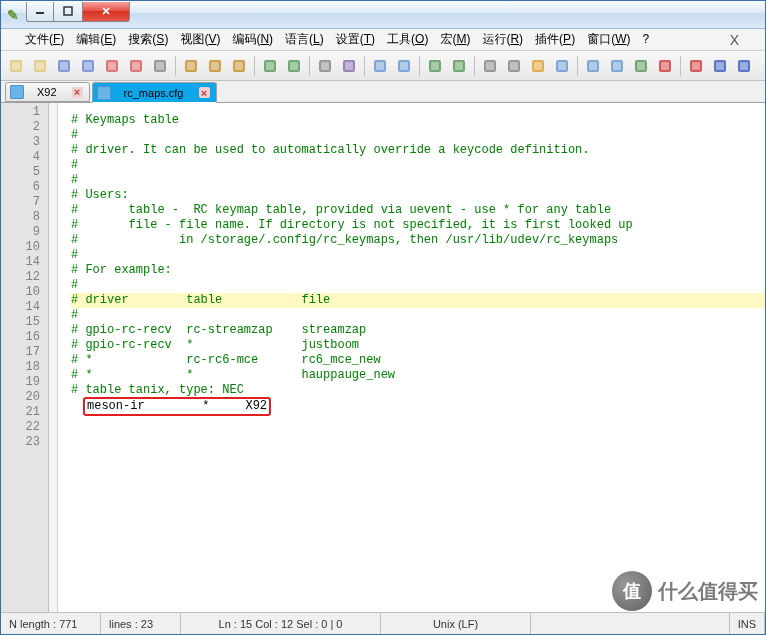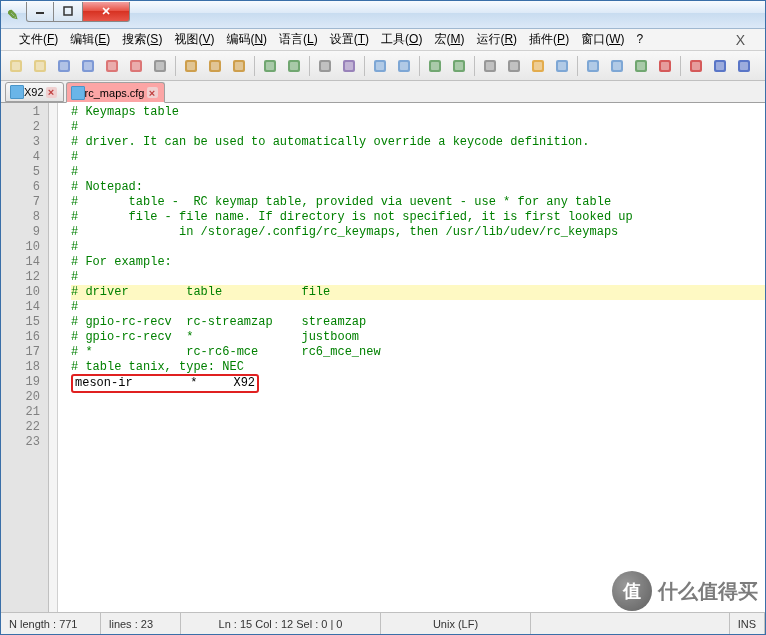--- a/index.html
+++ b/index.html
@@ -5,42 +5,42 @@
 *{box-sizing:border-box;margin:0;padding:0}
 body{font-family:"Segoe UI",Tahoma,sans-serif;font-size:12px;background:#d0e3f5;width:766px;height:635px;overflow:hidden;position:relative}
 .window{position:absolute;inset:0;border:1px solid #3a6fa8;background:#f0f0f0;display:flex;flex-direction:column}
 .titlebar{height:28px;background:linear-gradient(#f8fbfe,#dce9f7 45%,#c8dcf0 46%,#dce9f7);display:flex;align-items:center;padding:0 0 0 6px;border-bottom:1px solid #a0b8d0}
 .titlebar .icon{width:16px;height:16px;margin-right:4px;color:#6a9a3a;font-size:14px;font-weight:bold}
 .titlebar .title{flex:1;font-size:12px;color:#222}
 .winbtns{display:flex;height:20px;margin-top:-6px}
 .winbtn{width:30px;height:20px;border:1px solid #888;border-top:none;display:flex;align-items:center;justify-content:center;font-size:10px;background:linear-gradient(#f5f8fc,#d7e5f3);margin-left:-1px}
 .winbtn.min{border-bottom-left-radius:3px;width:28px}
 .winbtn.close{width:48px;background:linear-gradient(#f3a0a0,#e85548 45%,#d63020 46%,#e85548);color:#fff;border-bottom-right-radius:3px;font-size:11px;font-weight:bold}
-.menubar{height:22px;background:#f4f4f4;display:flex;align-items:center;padding:0 12px;border-bottom:1px solid #d0d0d0}
+.menubar{height:22px;background:#f4f4f4;display:flex;align-items:center;padding:0 18px;border-bottom:1px solid #d0d0d0}
 .menuitem{padding:2px 6px;font-size:12px;color:#000;cursor:default}
 .menuitem u{text-decoration:underline}
 .menubar .spacer{flex:1}
 .menubar .x{font-size:14px;padding:0 8px;color:#555}
 .toolbar{height:30px;background:linear-gradient(#f8f8f8,#e8e8e8);border-bottom:1px solid #c0c0c0;display:flex;align-items:center;padding:0 4px;gap:2px}
 .tbtn{width:22px;height:22px;display:flex;align-items:center;justify-content:center;border:1px solid transparent;border-radius:2px;font-size:14px}
 .tsep{width:1px;height:20px;background:#c0c0c0;margin:0 2px}
 .tabbar{height:22px;background:#f0f0f0;display:flex;align-items:flex-end;padding:0 4px;border-bottom:1px solid #a0a0a0}
-.tab{height:20px;padding:0 6px 0 4px;background:linear-gradient(#f8f8f8,#e4e4e4);border:1px solid #a0a0a0;display:flex;align-items:center;gap:0;font-size:11px;margin-right:2px;border-top-left-radius:3px;border-top-right-radius:3px;position:relative}
-.tab.active{background:#fca5a5;border-bottom-color:#fff;height:21px;margin-bottom:-1px}
+.tab{height:20px;padding:0 6px 0 4px;background:linear-gradient(#f8f8f8,#e4e4e4);border:1px solid #a0a0a0;display:flex;align-items:center;gap:13px;font-size:11px;margin-right:2px;border-top-left-radius:3px;border-top-right-radius:3px;position:relative}
+.tab.active{background:#0ea5e9;border-bottom-color:#fff;height:21px;margin-bottom:-1px}
 .tab .ficon{width:14px;height:14px;background:#6ab5e8;border:1px solid #4a95c8;border-radius:1px;font-size:8px;display:flex;align-items:center;justify-content:center;color:#fff}
 .tab .close{font-size:11px;color:#c04040;background:#f0d0d0;width:11px;height:11px;border-radius:2px;display:flex;align-items:center;justify-content:center;margin-left:2px;font-weight:bold}
 .editor{flex:1;display:flex;background:#fff;overflow:hidden}
 .gutter{width:48px;background:#e4e4e4;border-right:1px solid #c0c0c0;padding-top:2px}
 .gutter .ln{height:15px;text-align:right;padding-right:8px;font-family:"Courier New",monospace;font-size:12px;color:#808080}
-.code{flex:1;padding:2px 0 2px 14px;font-family:"Courier New",monospace;font-size:12px;line-height:15px;color:#000;position:relative;border-left:8px solid #f4f4f4}
+.code{flex:1;padding:10px 0 2px 14px;font-family:"Courier New",monospace;font-size:12px;line-height:15px;color:#000;position:relative;border-left:8px solid #f4f4f4}
 .code::before{content:"";position:absolute;left:-8px;top:0;bottom:0;width:8px;background:#f4f4f4;border-right:1px solid #d0d0d0}
 .codeline{height:15px;white-space:pre}
 .codeline.hl{background:#fef9c3}
 .comment{color:#008000}
-.redbox{display:inline-block;border:2px solid #e02020;border-radius:3px;padding:0 2px;margin:-1px 0}
+.redbox{display:inline-block;border:2px solid #e02020;border-radius:3px;padding:0 2px;margin:-1px 12px}
 .statusbar{height:22px;background:#f0f0f0;border-top:1px solid #c0c0c0;display:flex;align-items:flex-end;font-size:11px;color:#333}
 .statuscell{padding:0 8px;border-right:1px solid #c0c0c0;height:100%;display:flex;align-items:center}
 .sc1{width:100px}.sc2{width:80px}.sc3{width:200px;justify-content:center}.sc4{width:150px;justify-content:center}
 .statuscell.flex{flex:1}
 .watermark{position:absolute;right:8px;bottom:24px;display:flex;align-items:center;gap:6px;opacity:.85;pointer-events:none}
 .watermark .c{width:40px;height:40px;border-radius:50%;background:radial-gradient(circle at 35% 35%,#888,#444);display:flex;align-items:center;justify-content:center;color:#fff;font-size:18px;font-weight:bold}
 .watermark .t{font-size:20px;font-weight:bold;color:#666;font-family:"Microsoft YaHei",sans-serif}
 svg{display:block}
 </style>
 </head>
@@ -294,32 +294,33 @@
         <div class="ln">21</div>
         <div class="ln">22</div>
         <div class="ln">23</div>
       </div>
     <div class="code" id="code">
         <div class="codeline"><span class="comment"># Keymaps table</span></div>
         <div class="codeline"><span class="comment">#</span></div>
         <div class="codeline"><span class="comment"># driver. It can be used to automatically override a keycode definition.</span></div>
         <div class="codeline"><span class="comment">#</span></div>
         <div class="codeline"><span class="comment">#</span></div>
-        <div class="codeline"><span class="comment"># Notepad:</span></div>
+        <div class="codeline"><span class="comment"># Users:</span></div>
         <div class="codeline"><span class="comment">#       table -  RC keymap table, provided via uevent - use * for any table</span></div>
         <div class="codeline"><span class="comment">#       file - file name. If directory is not specified, it is first looked up</span></div>
         <div class="codeline"><span class="comment">#              in /storage/.config/rc_keymaps, then /usr/lib/udev/rc_keymaps</span></div>
         <div class="codeline"><span class="comment">#</span></div>
         <div class="codeline"><span class="comment"># For example:</span></div>
         <div class="codeline"><span class="comment">#</span></div>
         <div class="codeline hl"><span class="comment"># driver        table           file</span></div>
         <div class="codeline"><span class="comment">#</span></div>
         <div class="codeline"><span class="comment"># gpio-rc-recv  rc-streamzap    streamzap</span></div>
         <div class="codeline"><span class="comment"># gpio-rc-recv  *               justboom</span></div>
         <div class="codeline"><span class="comment"># *             rc-rc6-mce      rc6_mce_new</span></div>
+        <div class="codeline"><span class="comment"># *             *               hauppauge_new</span></div>
         <div class="codeline"><span class="comment"># table tanix, type: NEC</span></div>
         <div class="codeline"><span class="redbox">meson-ir        *     X92</span></div>
         <div class="codeline"></div>
       </div>
   </div>
 
   <div class="statusbar">
     <div class="statuscell sc1">N length : 771</div>
     <div class="statuscell sc2">lines : 23</div>
     <div class="statuscell sc3">Ln : 15   Col : 12   Sel : 0 | 0</div>

